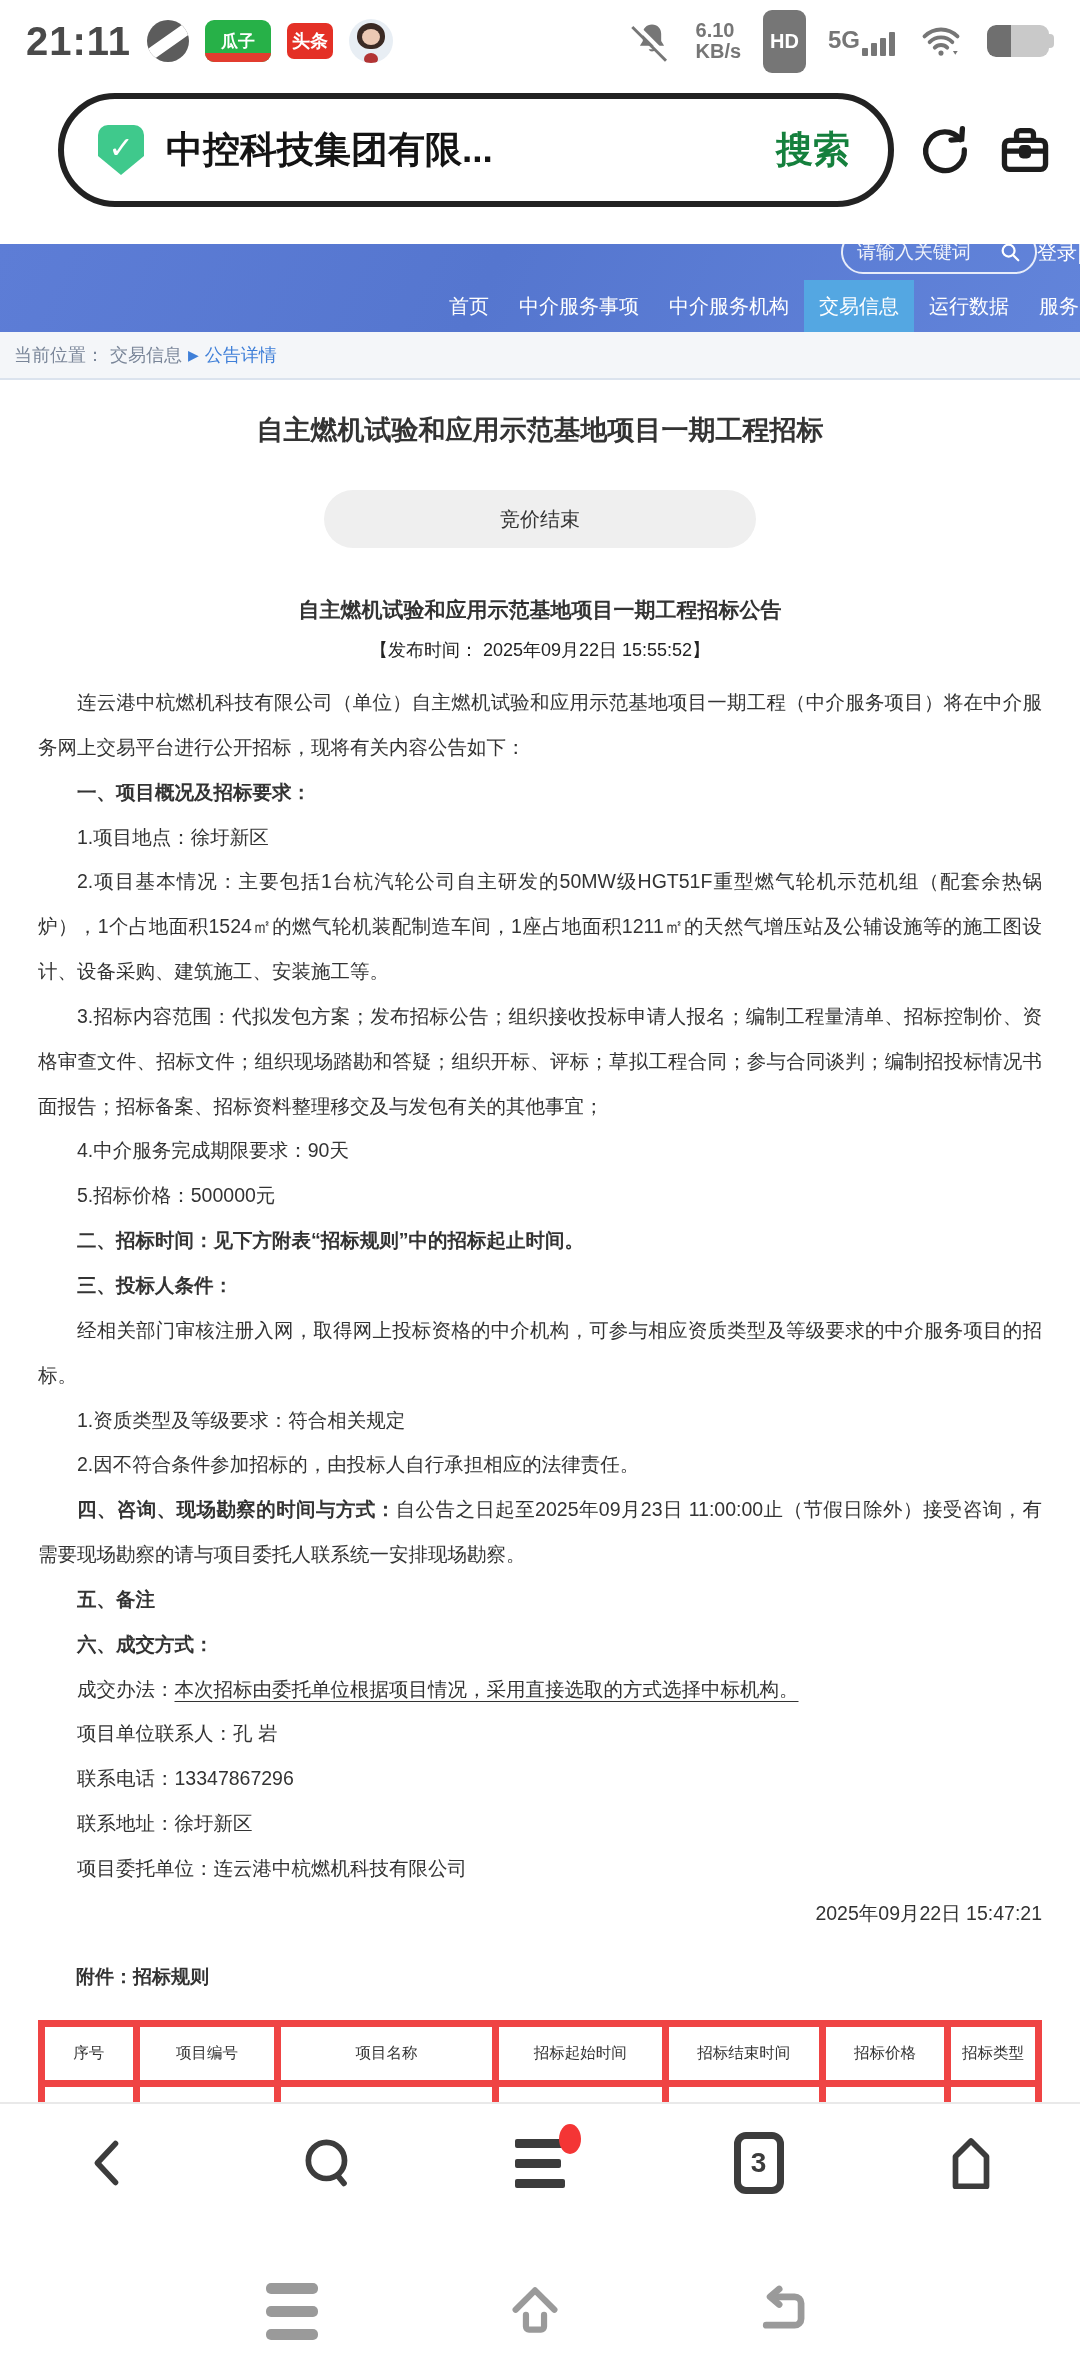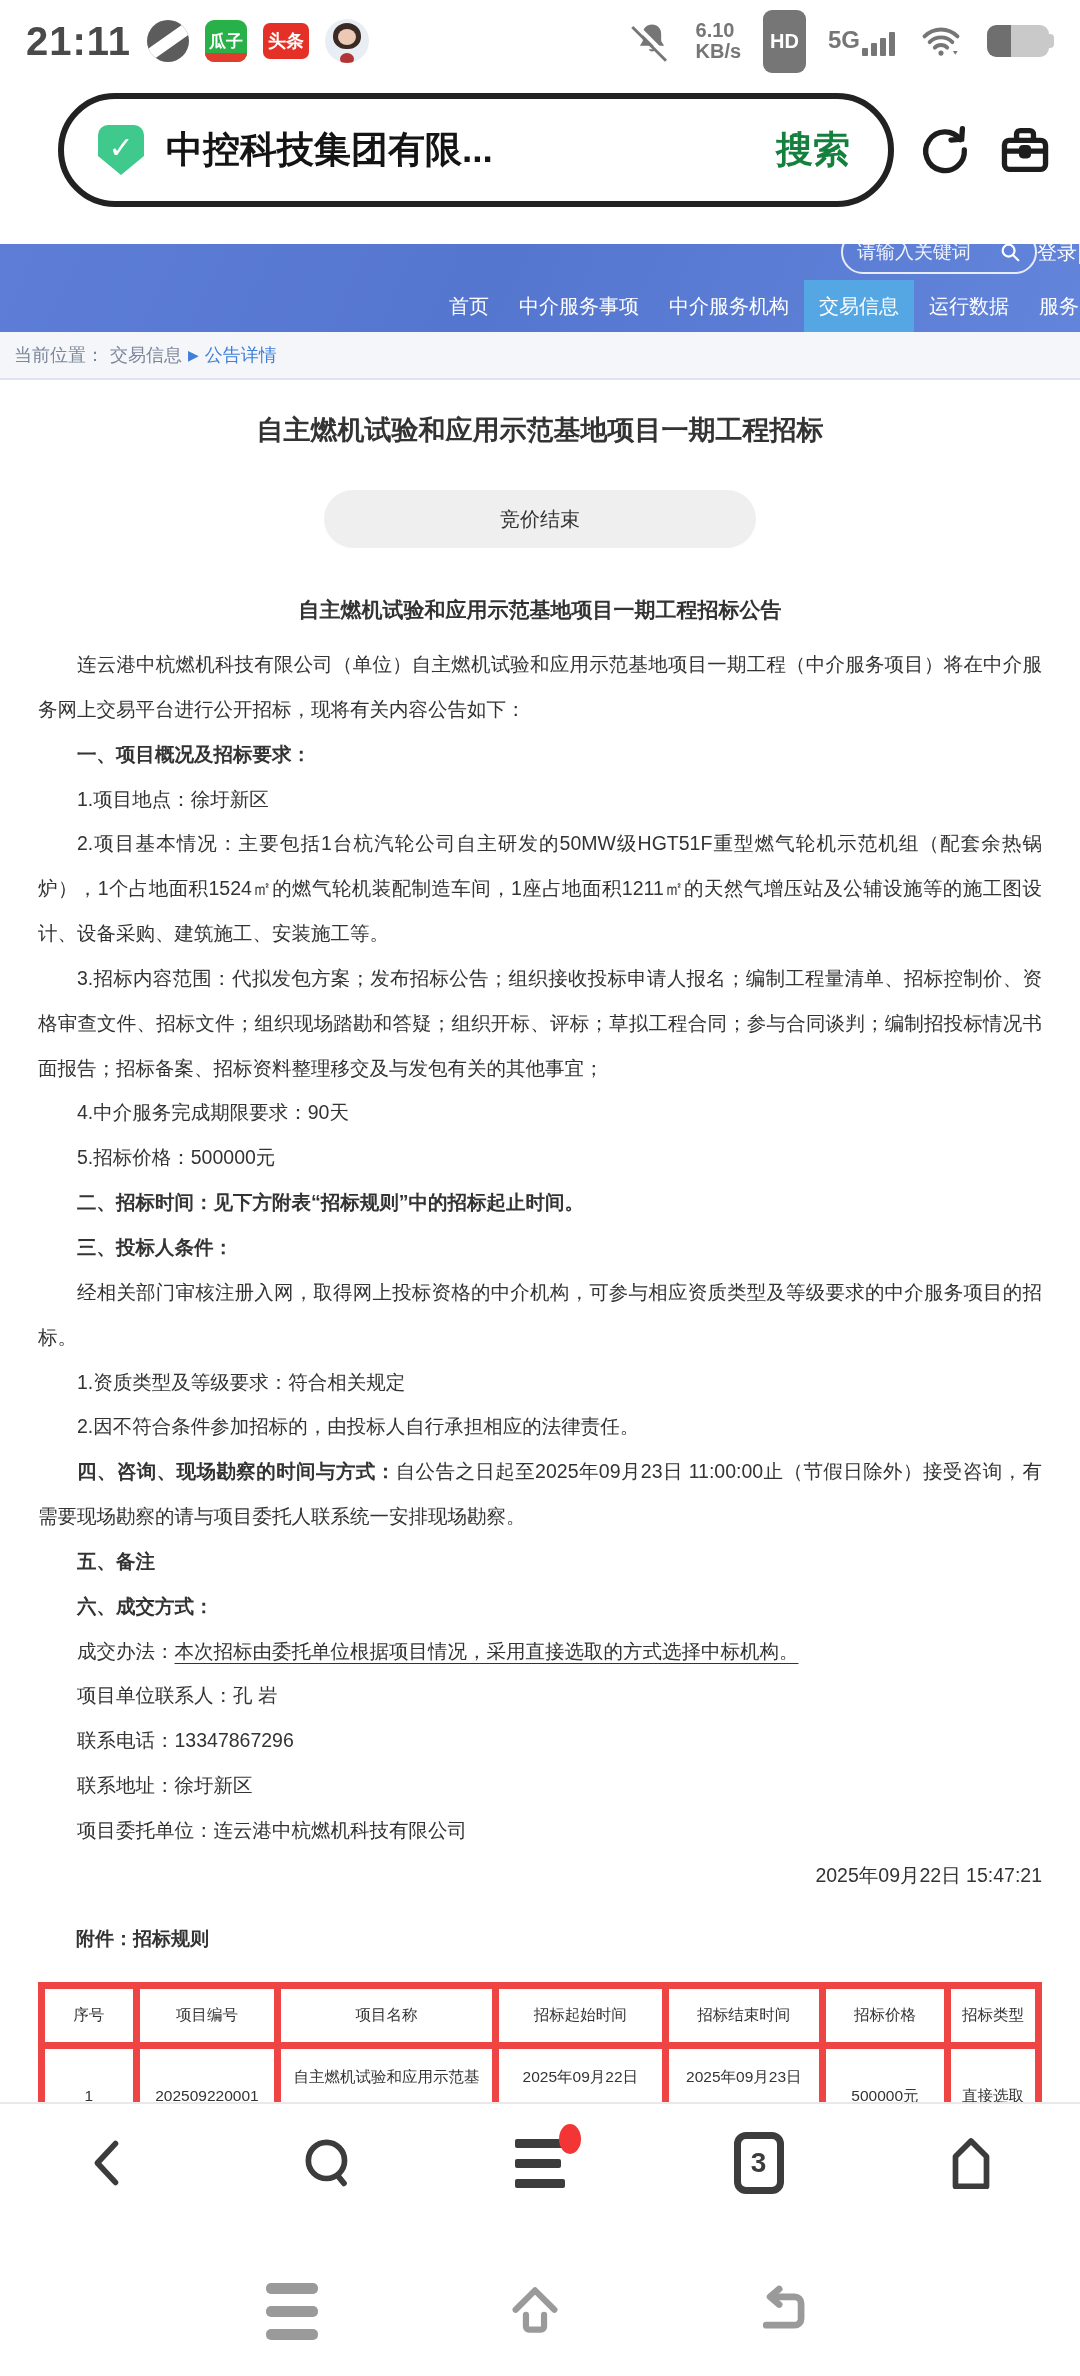--- a/index.html
+++ b/index.html
@@ -4,21 +4,21 @@
 <style>
   * { margin:0; padding:0; box-sizing:border-box; }
   html,body { width:1080px; height:2376px; background:#fff; font-family:"Liberation Sans","DejaVu Sans",sans-serif; position:relative; overflow:hidden; }
 
   
   .status-bar { height:72px; padding:10px 26px 0 26px; display:flex; align-items:center; justify-content:space-between; }
   .sb-left { display:flex; align-items:center; gap:16px; }
   .sb-time { font-size:40px; font-weight:bold; color:#4a4a4a; letter-spacing:1px; }
   .planet { width:42px; height:42px; border-radius:50%; background:#5c5c5c; position:relative; overflow:hidden; }
   .planet::after { content:""; position:absolute; left:-6px; top:16px; width:54px; height:12px; background:#fff; transform:rotate(-35deg); border-radius:6px; }
-  .app-guazi { width:42px; height:42px; border-radius:9px; background:#27b148; color:#fff; font-size:17px; font-weight:bold; display:flex; align-items:center; justify-content:center; position:relative; overflow:hidden; }
+  .app-guazi { width:66px; height:42px; border-radius:9px; background:#27b148; color:#fff; font-size:17px; font-weight:bold; display:flex; align-items:center; justify-content:center; position:relative; overflow:hidden; }
   .app-guazi::after { content:""; position:absolute; bottom:0; left:0; right:0; height:9px; background:#e23c2f; }
   .app-toutiao { width:46px; height:36px; border-radius:7px; background:#e43026; color:#fff; font-size:18px; font-weight:bold; display:flex; align-items:center; justify-content:center; }
   .avatar { width:44px; height:44px; border-radius:50%; background:#e8eef4; position:relative; overflow:hidden; }
   .avatar::before { content:""; position:absolute; left:8px; top:4px; width:28px; height:26px; border-radius:50% 50% 46% 46%; background:#3a2a24; }
   .avatar::after { content:""; position:absolute; left:13px; top:10px; width:18px; height:16px; border-radius:50%; background:#ecc9b4; box-shadow:0 22px 0 -2px #b23434; }
   .sb-right { display:flex; align-items:center; gap:22px; color:#767676; }
   .kbs { font-size:20px; line-height:21px; font-weight:bold; color:#767676; text-align:left; }
   .hd-badge { background:#767676; color:#fff; font-size:20px; font-weight:bold; border-radius:9px; padding:20px 7px; }
   .net5g { display:flex; align-items:flex-start; gap:2px; }
   .net5g .g { font-size:24px; font-weight:bold; }
@@ -184,20 +184,21 @@
   <span>当前位置：</span>
     <span>交易信息</span>
   <span class="crumb-arrow">▶</span>
   <span class="link">公告详情</span>
 </div>
 
 <div class="content">
   <div class="page-title">自主燃机试验和应用示范基地项目一期工程招标</div>
   <div class="status-pill">竞价结束</div>
   <div class="subtitle">自主燃机试验和应用示范基地项目一期工程招标公告</div>
+  <div class="pubtime">【发布时间： 2025年09月22日 15:55:52】</div>
   <div class="article-body">
       <p class="para p">连云港中杭燃机科技有限公司（单位）自主燃机试验和应用示范基地项目一期工程（中介服务项目）将在中介服务网上交易平台进行公开招标，现将有关内容公告如下：</p>
       <p class="para h">一、项目概况及招标要求：</p>
       <p class="para p">1.项目地点：徐圩新区</p>
       <p class="para p">2.项目基本情况：主要包括1台杭汽轮公司自主研发的50MW级HGT51F重型燃气轮机示范机组（配套余热锅炉），1个占地面积1524㎡的燃气轮机装配制造车间，1座占地面积1211㎡的天然气增压站及公辅设施等的施工图设计、设备采购、建筑施工、安装施工等。</p>
       <p class="para p">3.招标内容范围：代拟发包方案；发布招标公告；组织接收投标申请人报名；编制工程量清单、招标控制价、资格审查文件、招标文件；组织现场踏勘和答疑；组织开标、评标；草拟工程合同；参与合同谈判；编制招投标情况书面报告；招标备案、招标资料整理移交及与发包有关的其他事宜；</p>
       <p class="para p">4.中介服务完成期限要求：90天</p>
       <p class="para p">5.招标价格：500000元</p>
       <p class="para h">二、招标时间：见下方附表“招标规则”中的招标起止时间。</p>
       <p class="para h">三、投标人条件：</p>

